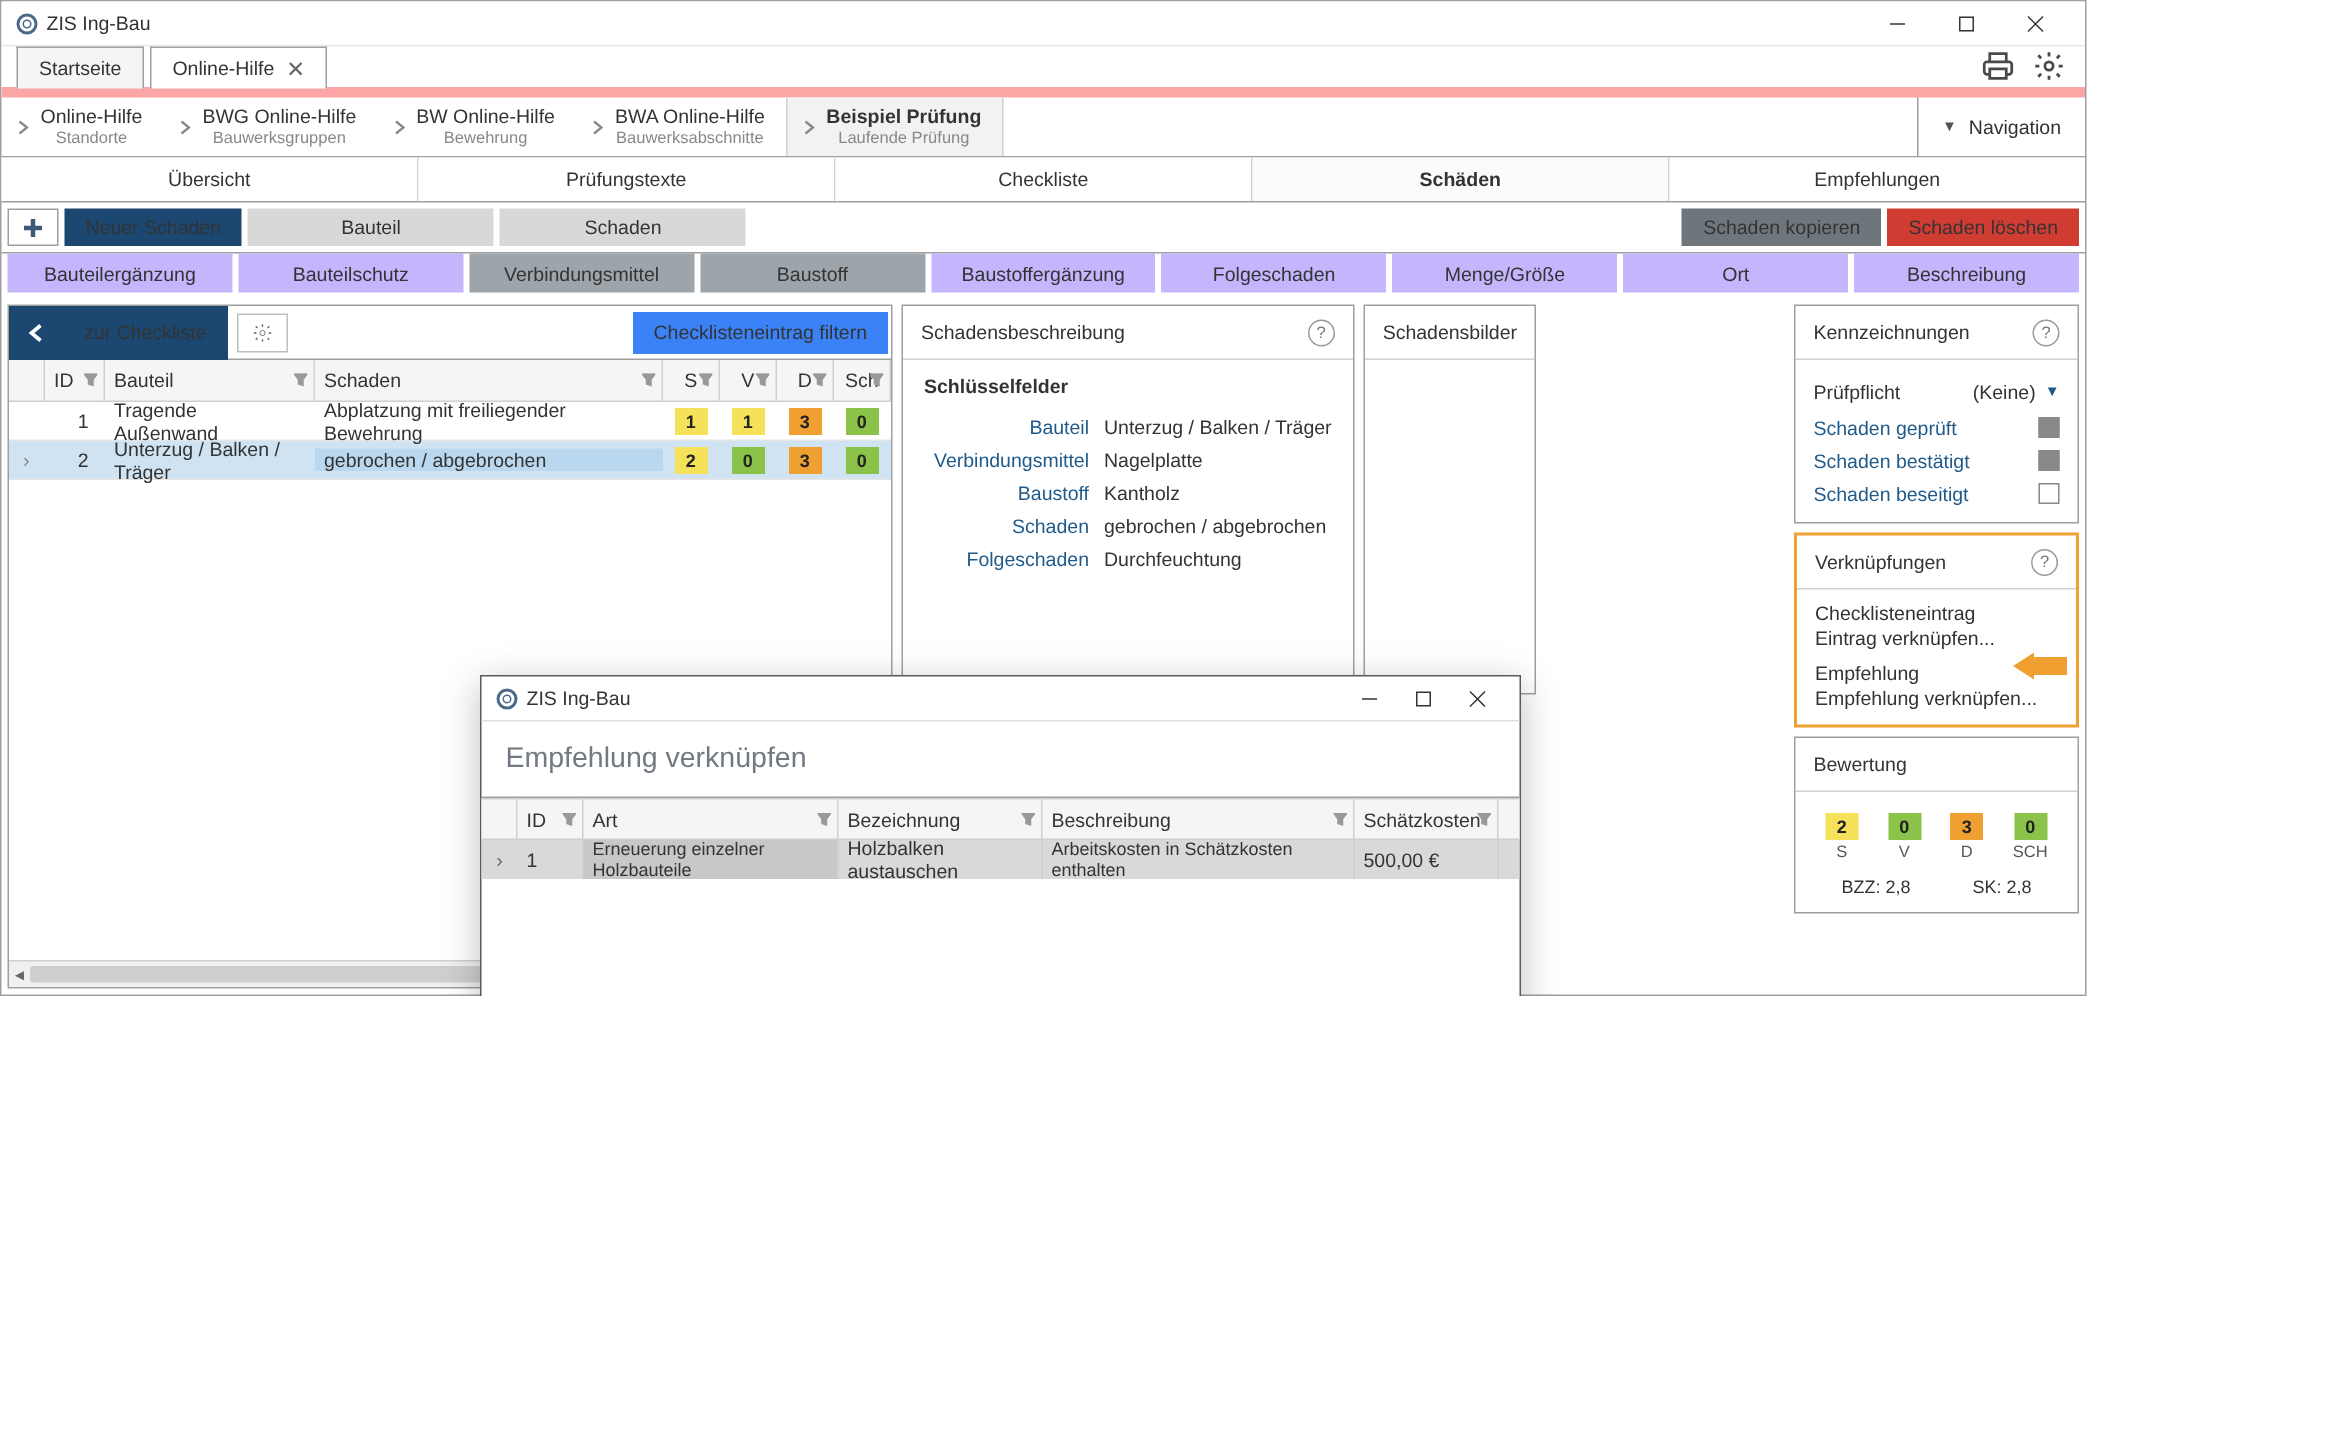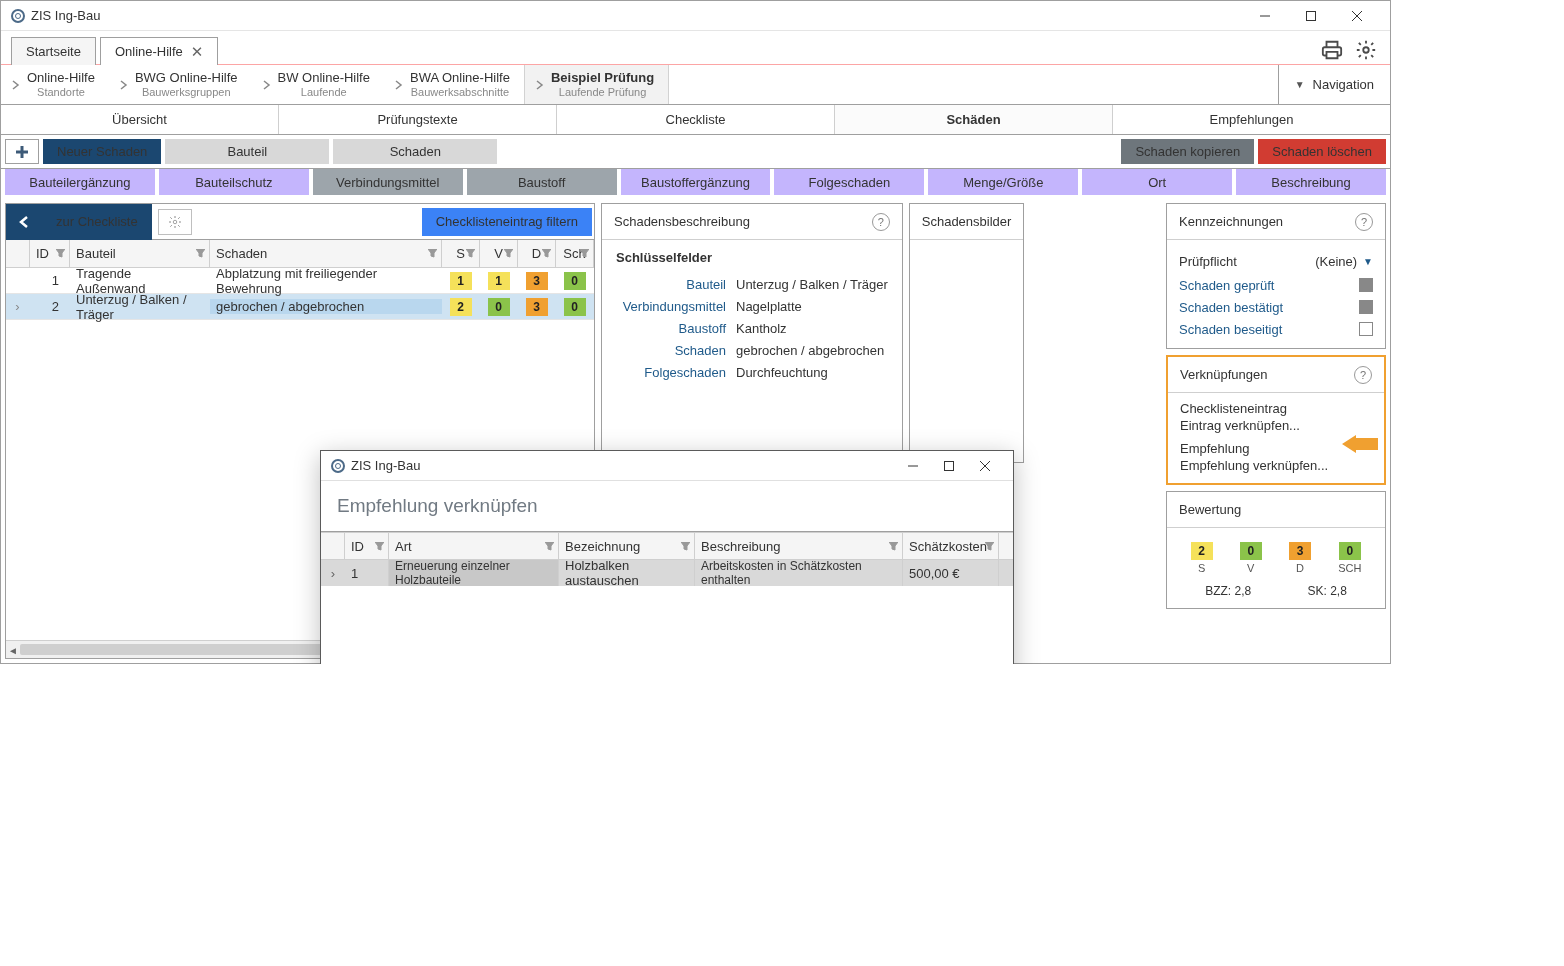--- a/index.html
+++ b/index.html
@@ -7,21 +7,21 @@
   .window{width:1391px;border:1px solid #9f9f9f;background:#fff;}
   
   .titlebar{height:30px;display:flex;align-items:center;padding:0 10px;background:#fff;border-bottom:1px solid #e5e5e5;}
   .tb-icon{width:14px;height:14px;border:2px solid #4c6a88;border-radius:50%;position:relative;margin-right:6px;}
   .tb-icon::after{content:"";position:absolute;inset:2px;border:1px solid #4c6a88;border-radius:50%;}
   .tb-title{flex:0 0 auto;}
   .tb-spacer{flex:1;}
   .tb-btn{width:46px;height:30px;display:flex;align-items:center;justify-content:center;color:#333;}
   .tb-btn svg{stroke:#333;}
   
-  .tabs-row{height:34px;display:flex;align-items:flex-end;padding:0 10px 0 10px;background:#fff;border-bottom:1px solid #fca5a5;}
+  .tabs-row{height:34px;display:flex;align-items:flex-end;padding:0 10px 0 10px;background:#fff;border-bottom:7px solid #fca5a5;}
   .page-tab{height:28px;padding:0 14px;display:flex;align-items:center;gap:8px;border:1px solid #9f9f9f;border-bottom:none;background:#f5f5f5;margin-right:4px;position:relative;top:1px;}
   .page-tab.active{background:#fff;}
   .tab-x{color:#666;font-size:15px;}
   .tabs-row .spacer{flex:1;}
   .hdr-icon{width:28px;height:28px;display:flex;align-items:center;justify-content:center;margin-left:6px;}
   .hdr-icon svg{fill:#4a4a4a;}
   
   .breadcrumb{height:40px;display:flex;align-items:stretch;border-bottom:1px solid #9f9f9f;}
   .bc-item{display:flex;align-items:center;padding:0 14px 0 4px;}
   .bc-chev{width:22px;display:flex;align-items:center;justify-content:center;color:#888;}
@@ -49,21 +49,21 @@
   .btn.filter{background:#3b82f6;color:#fff;}
   .btn.red{background:#d13c32;color:#fff;}
   
   .attr-bar{height:30px;display:flex;padding:0 4px 4px 4px;gap:4px;}
   .attr{flex:1;display:flex;align-items:center;justify-content:center;background:#c4b5fd;color:#fff;font-size:13px;}
   .attr.light{background:#9da5ab;}
   
   .main{display:flex;gap:6px;padding:4px;align-items:flex-start;}
   .col-left{width:590px;border:1px solid #9f9f9f;}
   .col-mid{flex:1;display:flex;flex-direction:row;gap:6px;}
-  .col-right{width:220px;display:flex;flex-direction:column;gap:6px;border-radius:22px;}
+  .col-right{width:190px;display:flex;flex-direction:column;gap:6px;border-radius:22px;}
   
   .left-hdr{height:36px;display:flex;align-items:center;border-bottom:1px solid #9f9f9f;}
   .back-btn{width:36px;height:36px;display:flex;align-items:center;justify-content:center;background:#1b4770;}
   .back-btn svg{stroke:#fff;}
   .zur{background:#1b4770;color:#fff;height:36px;display:flex;align-items:center;padding:0 14px;}
   .gear-sm{width:34px;height:26px;margin-left:6px;border:1px solid #bfbfbf;display:flex;align-items:center;justify-content:center;}
   .gear-sm svg{stroke:#666;fill:none;}
   .left-hdr .spacer{flex:1;}
   
   .grid-head{height:28px;display:flex;background:#f5f5f5;border-bottom:1px solid #cfcfcf;}
@@ -219,21 +219,21 @@
           </span>
     </div>
     <div class="bc-item">
       <span class="bc-chev">
             <svg width="10" height="10">
               <path d="M2 1l5 4-5 4" fill="none" stroke-width="1.5"></path>
             </svg>
           </span>
       <span class="bc-txt">
             <span class="t">BW Online-Hilfe</span>
-            <span class="s">Laufende</span>
+            <span class="s">Bewehrung</span>
           </span>
     </div>
     <div class="bc-item">
       <span class="bc-chev">
             <svg width="10" height="10">
               <path d="M2 1l5 4-5 4" fill="none" stroke-width="1.5"></path>
             </svg>
           </span>
       <span class="bc-txt">
             <span class="t">BWA Online-Hilfe</span>

